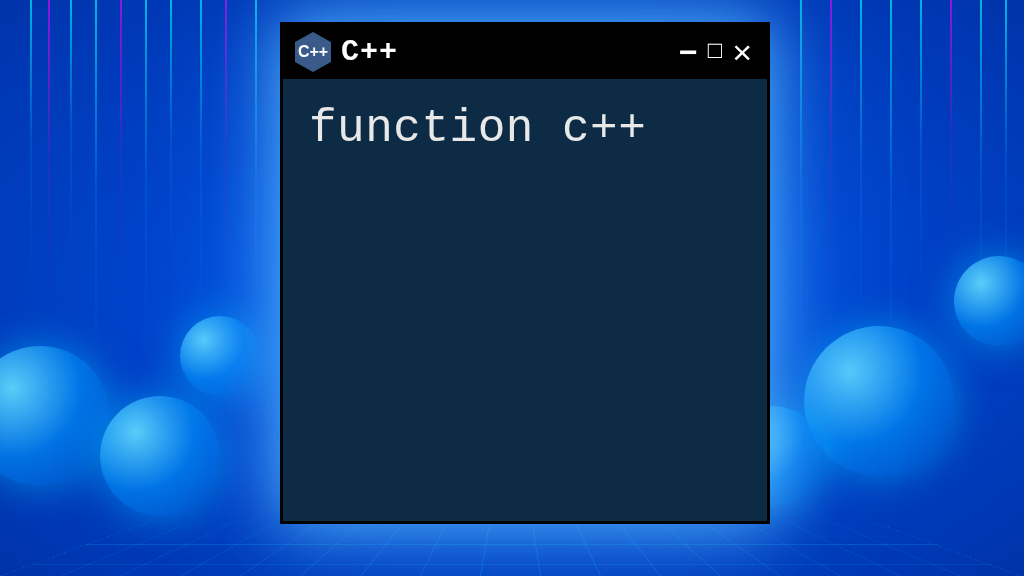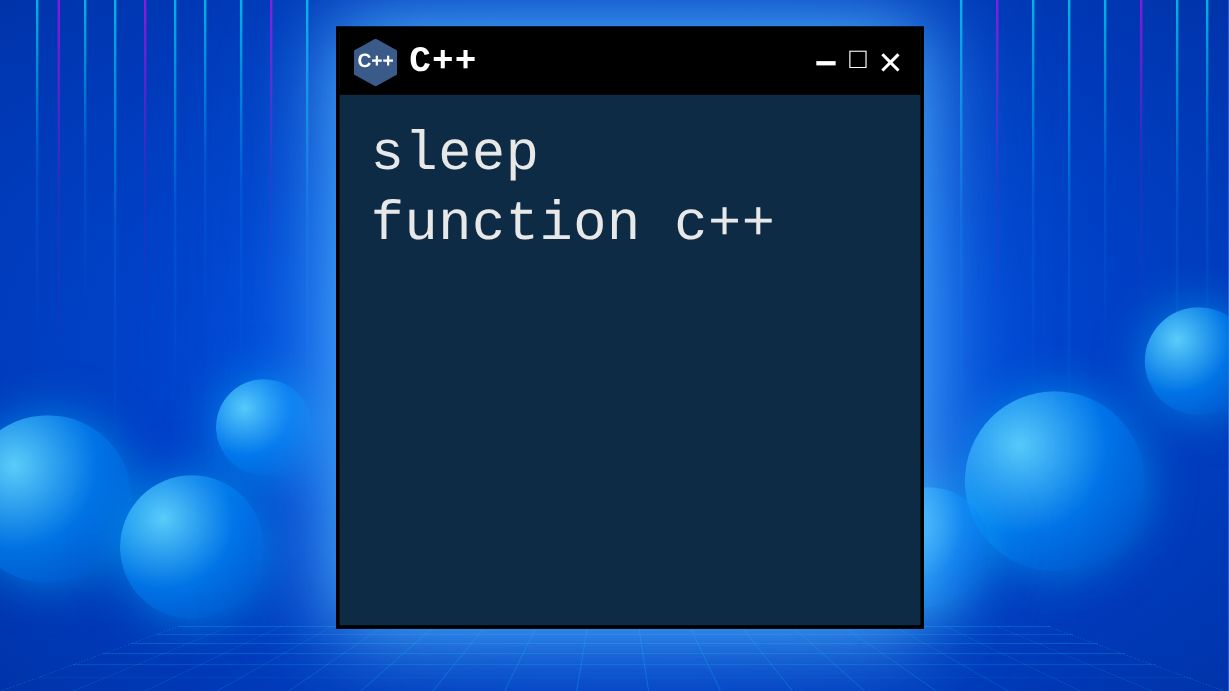--- a/index.html
+++ b/index.html
@@ -190,16 +190,15 @@
       </div>
       <div class="title-text">C++</div>
     </div>
     <div class="window-controls">
       <span class="control-btn" style="font-weight:bold; font-size:32px;">−</span>
       <span class="control-btn" style="font-size:24px; position:relative; top:-2px;">□</span>
       <span class="control-btn" style="font-size:34px;">×</span>
     </div>
   </div>
   <div class="content">
-    <div>sleep</div>
     <div>function c++</div>
   </div>
 </div>
 
 </body></html>

